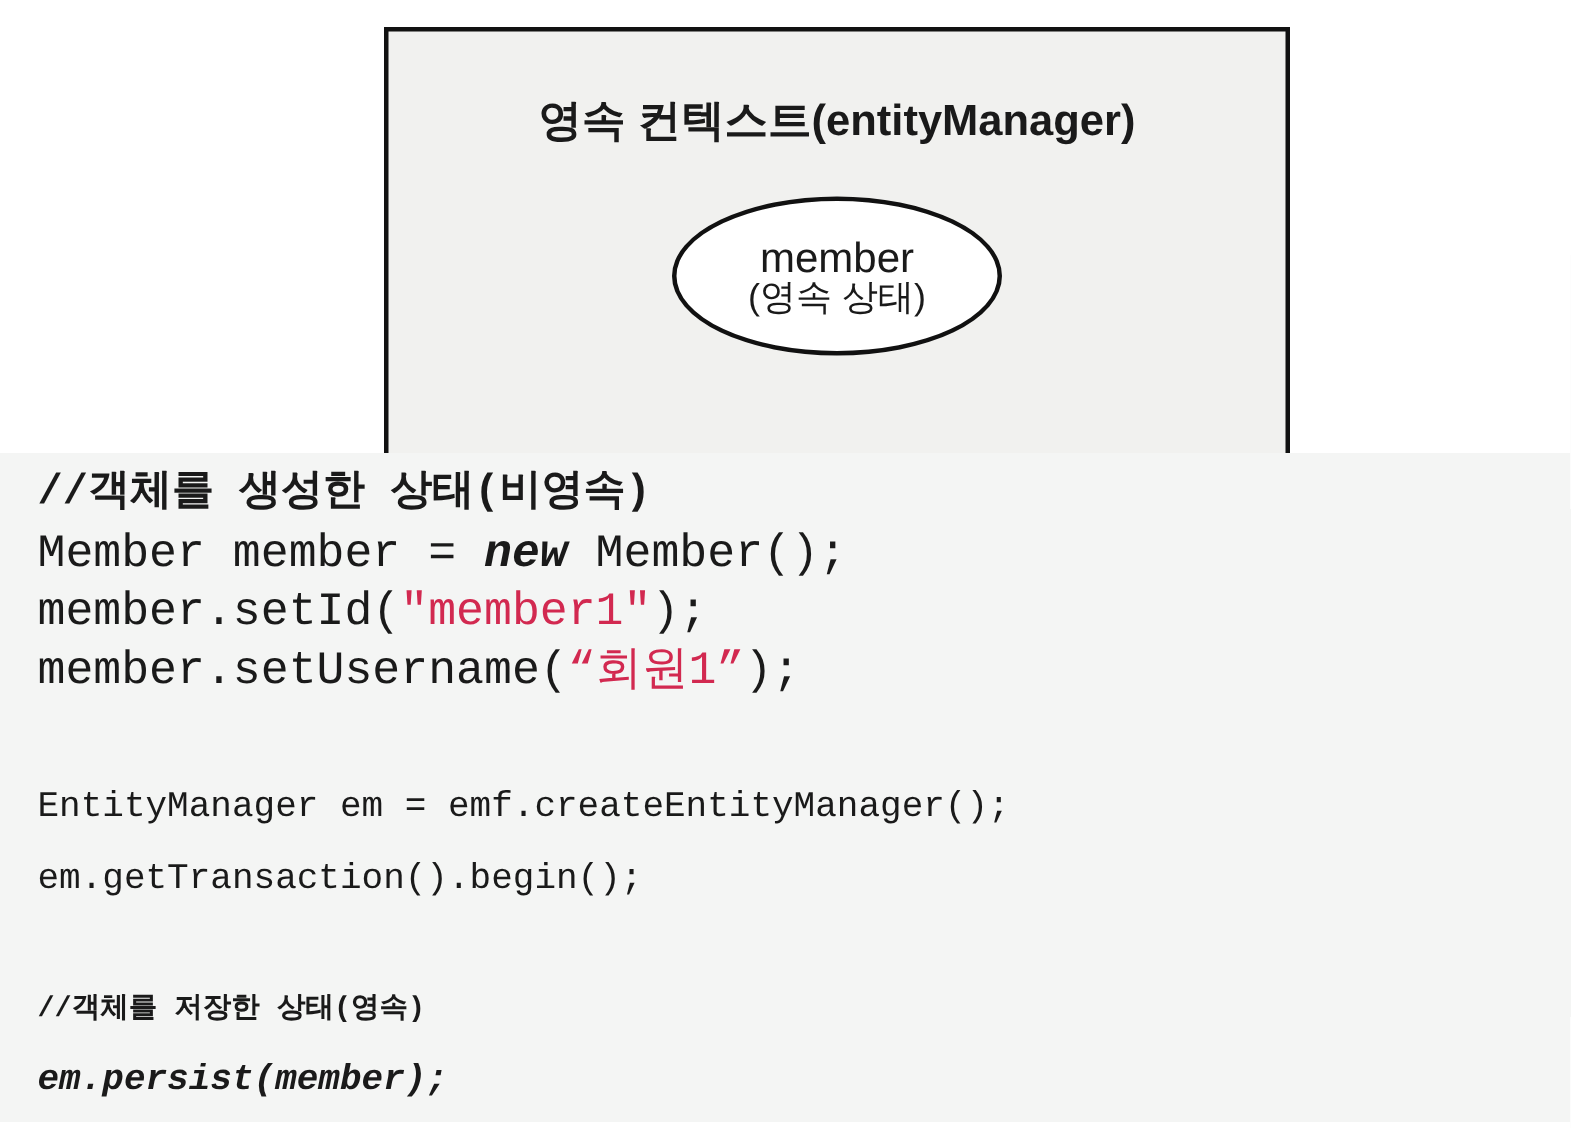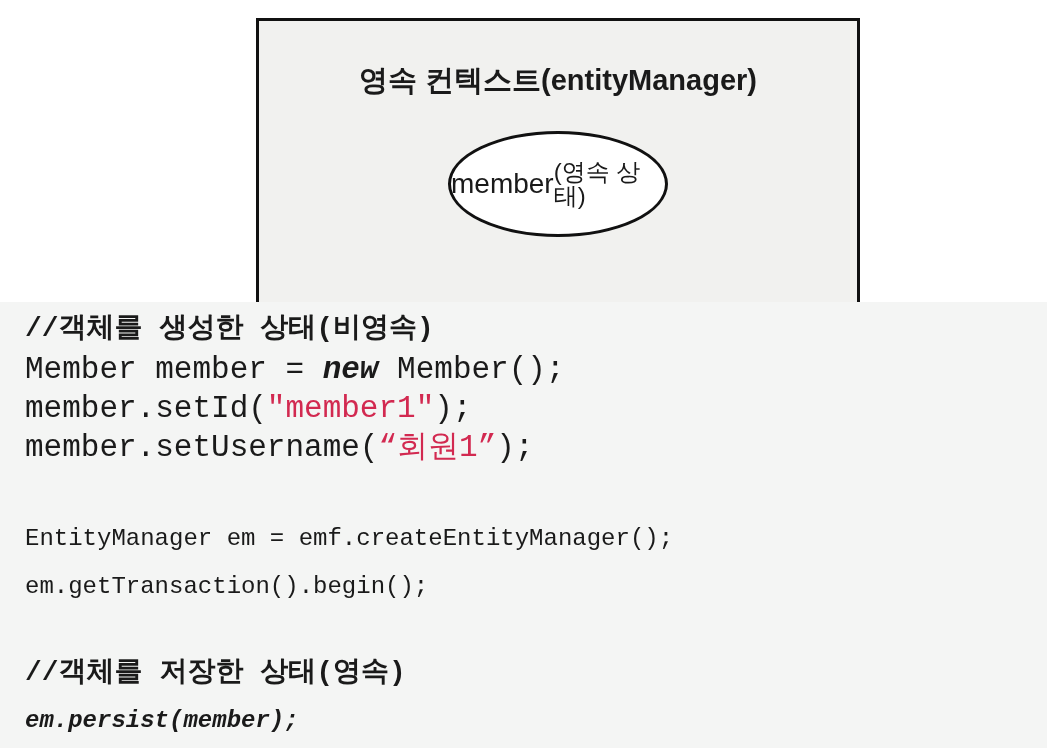--- a/index.html
+++ b/index.html
@@ -41,23 +41,23 @@
   .entity-ellipse {
     position: absolute;
     left: 189px;
     top: 110px;
     width: 214px;
     height: 100px;
     background: var(--ellipse-bg, #ffffff);
     border: 3px solid var(--box-border, #111111);
     border-radius: 50%;
     display: flex;
-    flex-direction: row;
+    flex-direction: column;
     align-items: center;
-    justify-content: flex-end;
+    justify-content: center;
   }
   .entity-name {
     font-size: 28px;
     color: #1a1a1a;
     line-height: 30px;
   }
   .entity-state {
     font-size: 24px;
     color: #1a1a1a;
     line-height: 24px;
@@ -72,21 +72,21 @@
     height: 446px;
     background: var(--code-bg, #f4f5f4);
     padding: 6px 0 0 25px;
     box-sizing: border-box;
     font-family: "Liberation Mono", monospace;
     color: var(--code-text, #1a1a1a);
     white-space: pre;
   }
   .line { white-space: pre; }
   .line.comment-top { font-size: 28px; font-weight: bold; line-height: 42px; }
-  .line.comment-mid { font-size: 28px; font-weight: bold; line-height: 49px; }
+  .line.comment-mid { font-size: 19px; font-weight: bold; line-height: 49px; }
   .line.code-sm     { font-size: 31px; line-height: 39px; }
   .line.code-lg     { font-size: 24px; line-height: 48px; }
   .line.blank-a     { height: 48px; }
   .line.blank-b     { height: 37px; }
   .seg.plain  {}
   .seg.bold   { font-weight: bold; font-style: italic; }
   .seg.string { color: var(--string-red, #d22950); }
 </style>
 </head>
 <body>

